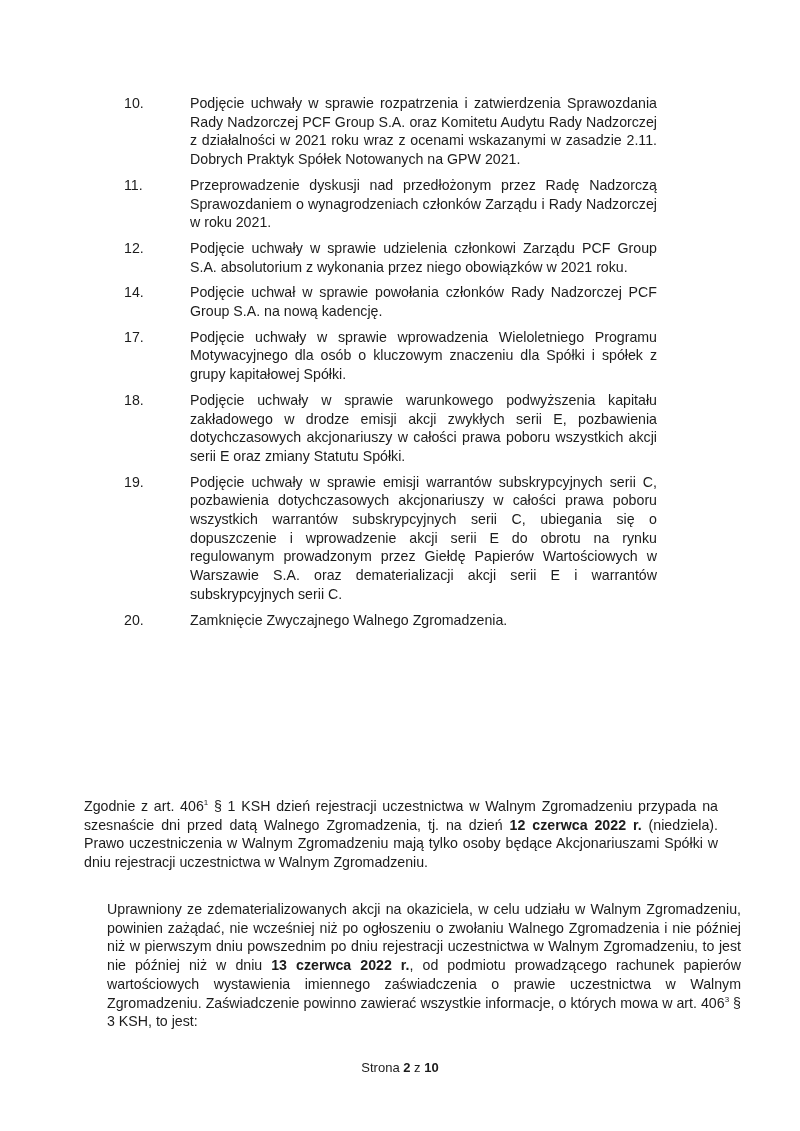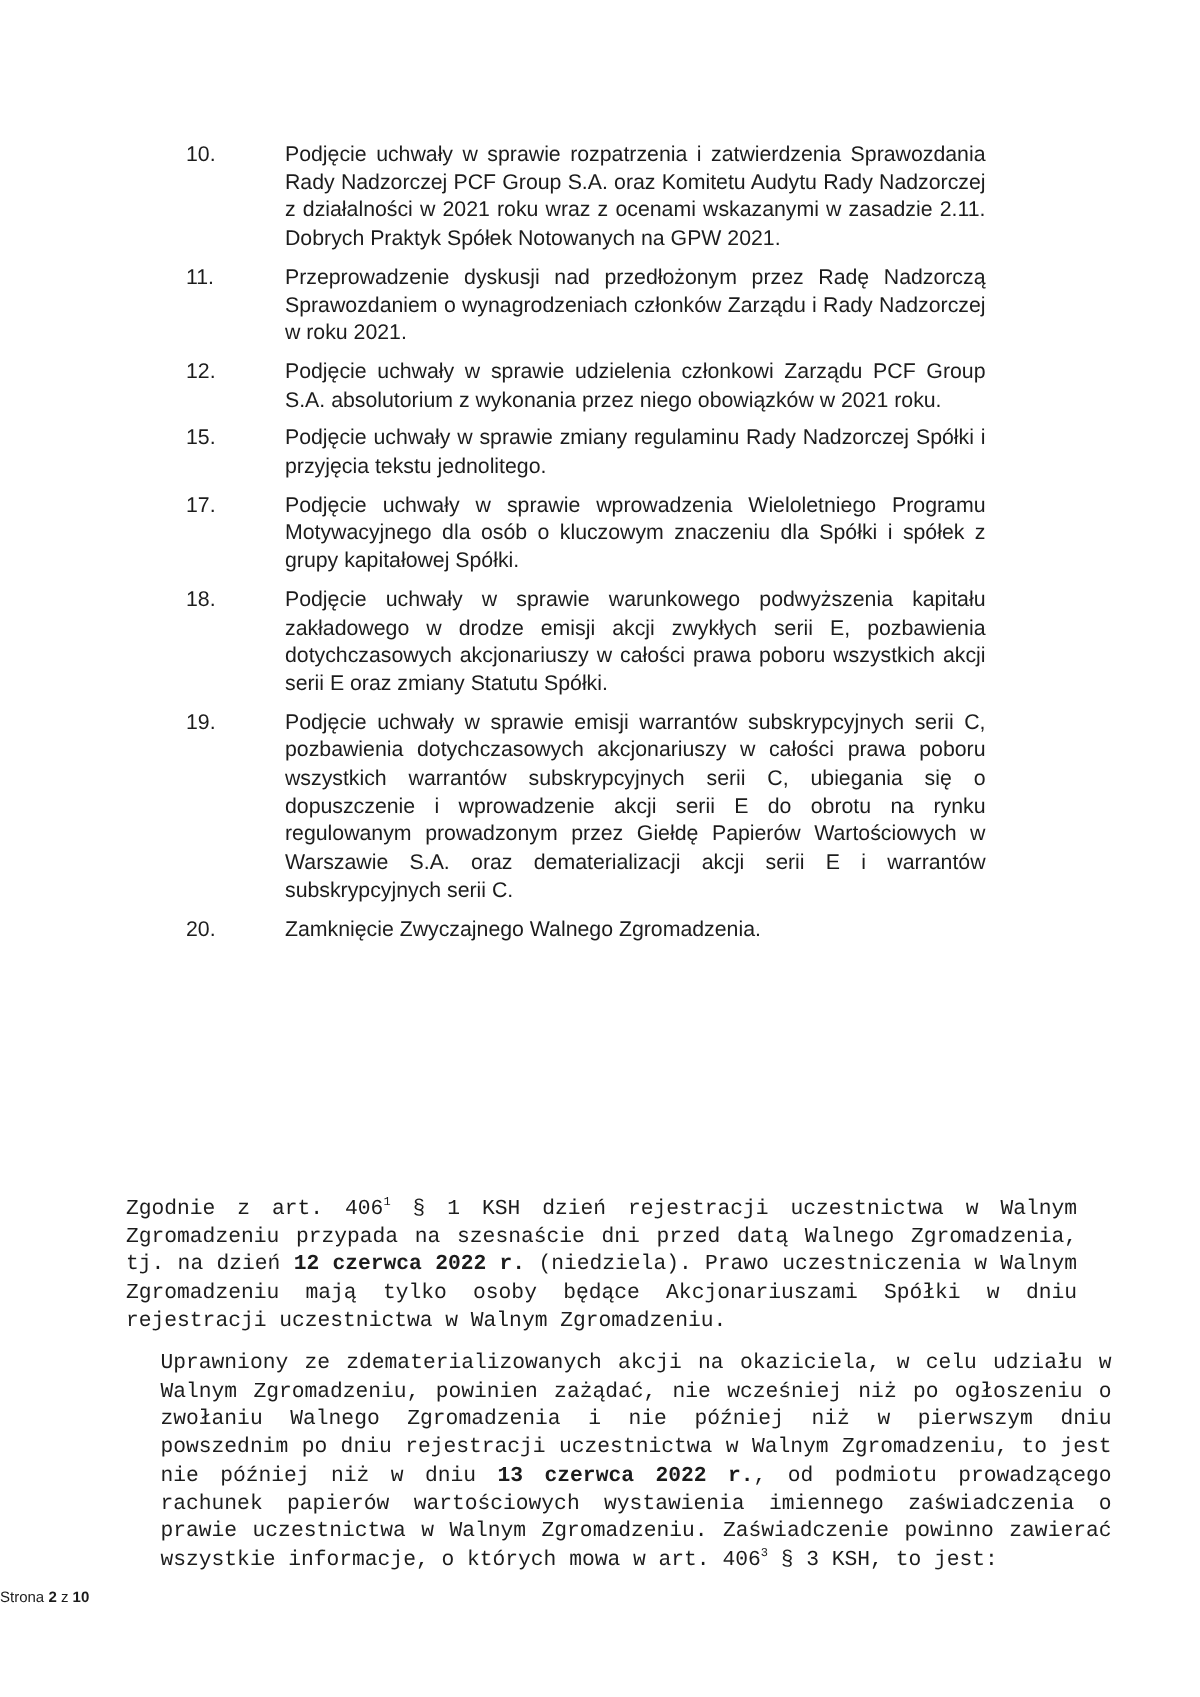--- a/index.html
+++ b/index.html
@@ -4,26 +4,26 @@
   <style>
     html, body { margin: 0; padding: 0; background: #ffffff; }
     body { width: 800px; height: 1131px; position: relative; overflow: hidden;
       font-family: "Liberation Sans", sans-serif; color: #1c1c1c; font-size: 14.2px; }
     .page { position: absolute; left: 0; top: 0; width: 800px; height: 889px; }
     .agenda { position: absolute; left: 124px; top: 94px; width: 533px; margin: 0; padding: 0; list-style: none; }
     .agenda li { position: relative; padding-left: 24px; line-height: 18.7px; text-align: justify;
       margin-bottom: 7px; }
     .agenda li .num { position: absolute; left: 0; top: 0; }
     .agenda li .txt { display: block; text-align: justify; margin-left: 42px; }
-    .para { position: absolute; left: 84px; width: 634px; line-height: 18.7px; text-align: justify; margin: 0; font-family: Liberation Mono, monospace; }
+    .para { position: absolute; left: 84px; width: 634px; line-height: 18.7px; text-align: justify; margin: 0; }
     .para b { font-weight: bold; }
     .para sup { font-size: 8px; line-height: 0; vertical-align: super; }
     #p1 { top: 797px; }
     #p2 { top: 900px; margin-left: 23px; }
-    .footer { position: absolute; top: 1060px; left: 0; width: 800px; font-size: 10px; }
+    .footer { position: absolute; top: 1060px; left: 0; width: 800px; text-align: center; font-size: 13px; }
     .footer b { font-weight: bold; }
   </style>
 </head>
 <body>
 
 <div class="page">
 
   <ol class="agenda">
     <li>
         <span class="num">10.</span>
@@ -31,22 +31,22 @@
       </li>
     <li>
         <span class="num">11.</span>
         <span class="txt">Przeprowadzenie dyskusji nad przedłożonym przez Radę Nadzorczą Sprawozdaniem o wynagrodzeniach członków Zarządu i Rady Nadzorczej w roku 2021.</span>
       </li>
     <li>
         <span class="num">12.</span>
         <span class="txt">Podjęcie uchwały w sprawie udzielenia członkowi Zarządu PCF Group S.A. absolutorium z wykonania przez niego obowiązków w 2021 roku.</span>
       </li>
     <li>
-        <span class="num">15.</span>
-        <span class="txt">Podjęcie uchwały w sprawie zmiany regulaminu Rady Nadzorczej Spółki i przyjęcia tekstu jednolitego.</span>
+        <span class="num">14.</span>
+        <span class="txt">Podjęcie uchwał w sprawie powołania członków Rady Nadzorczej PCF Group S.A. na nową kadencję.</span>
       </li>
     <li>
         <span class="num">17.</span>
         <span class="txt">Podjęcie uchwały w sprawie wprowadzenia Wieloletniego Programu Motywacyjnego dla osób o kluczowym znaczeniu dla Spółki i spółek z grupy kapitałowej Spółki.</span>
       </li>
     <li>
         <span class="num">18.</span>
         <span class="txt">Podjęcie uchwały w sprawie warunkowego podwyższenia kapitału zakładowego w drodze emisji akcji zwykłych serii E, pozbawienia dotychczasowych akcjonariuszy w całości prawa poboru wszystkich akcji serii E oraz zmiany Statutu Spółki.</span>
       </li>
     <li>

